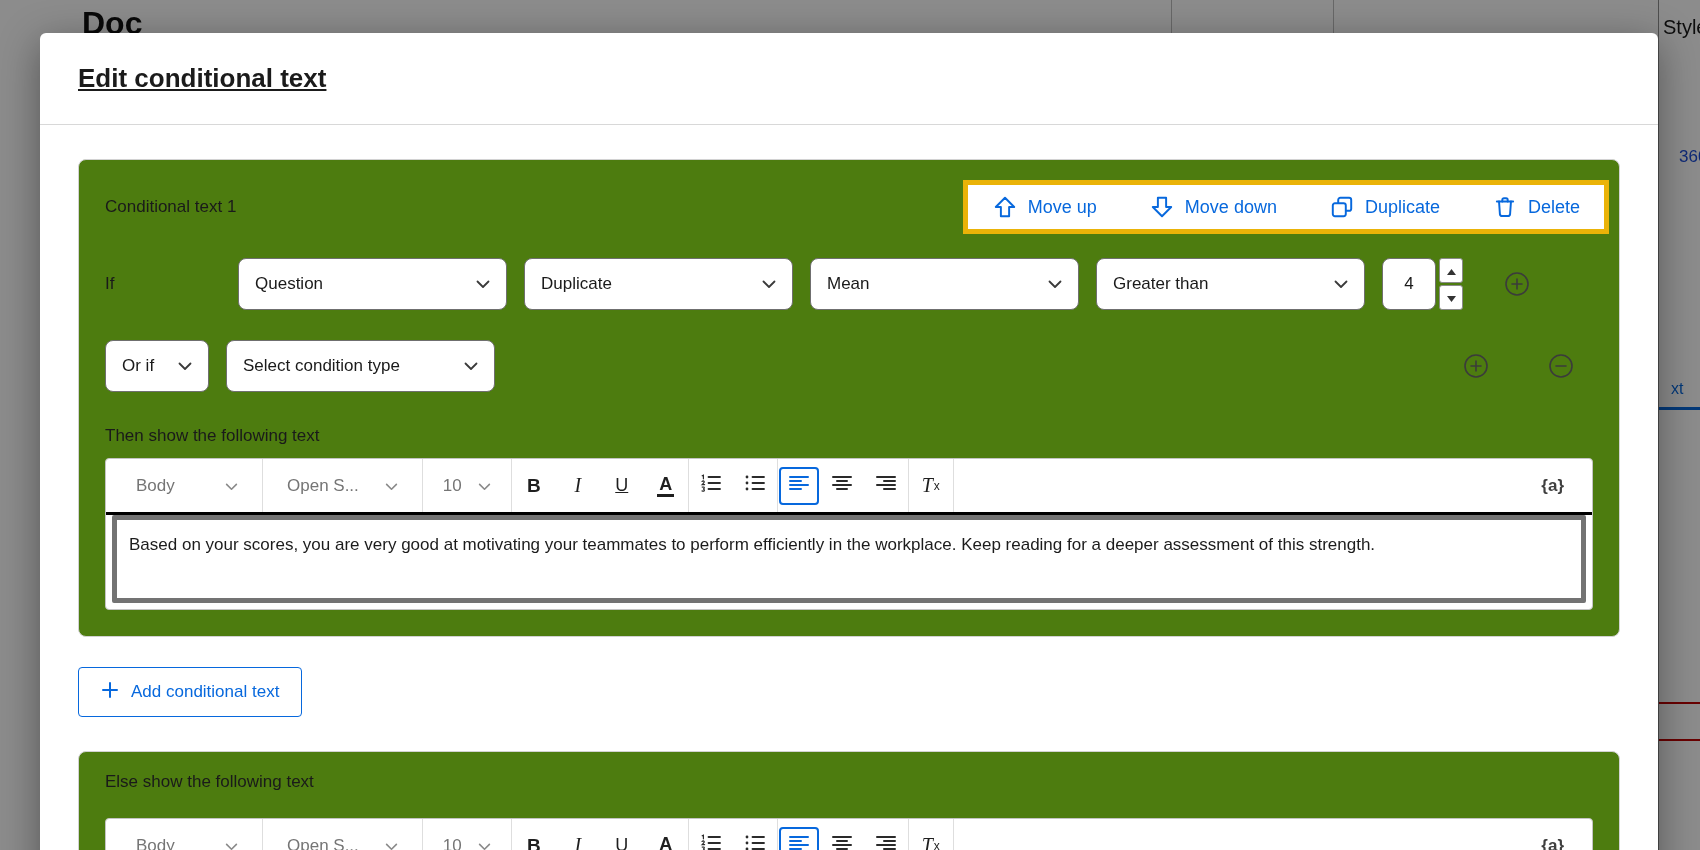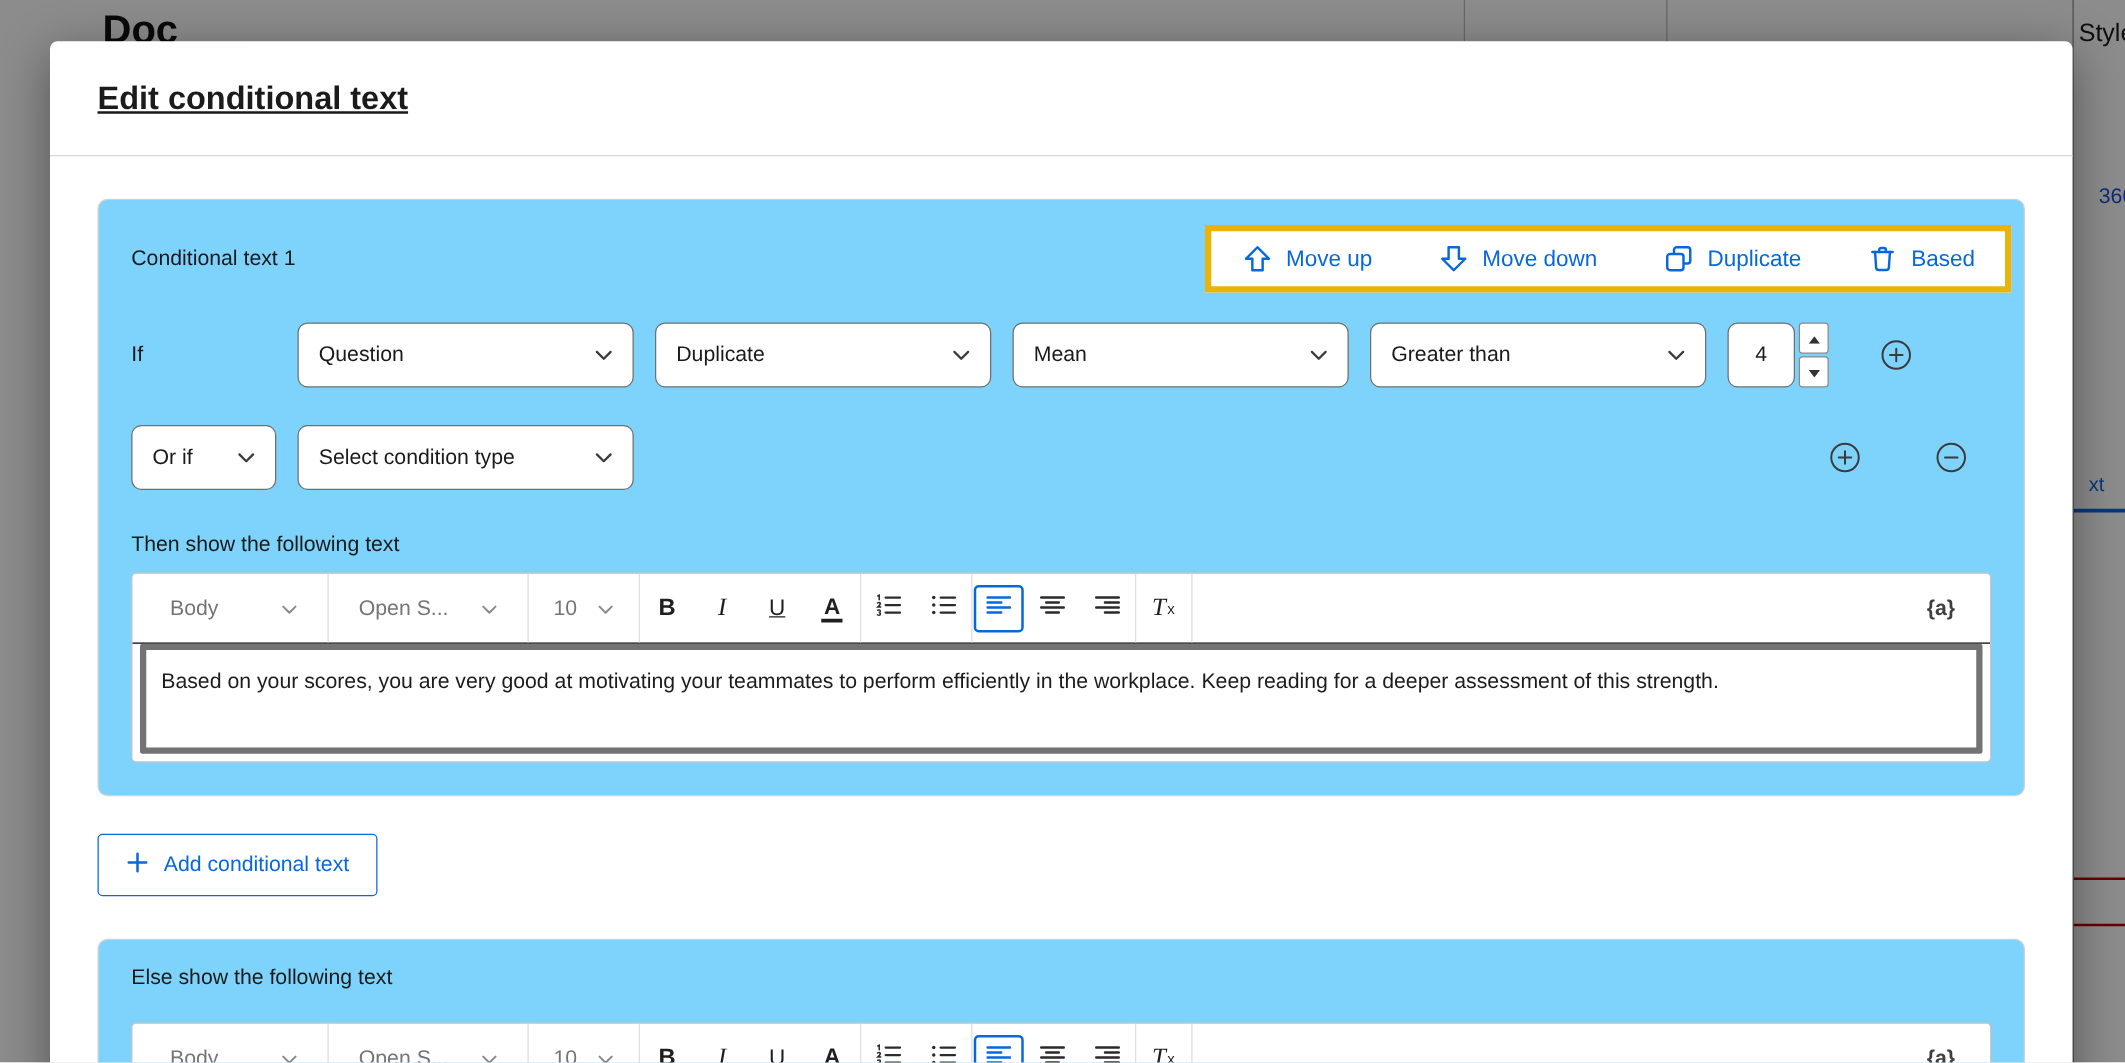--- a/index.html
+++ b/index.html
@@ -24,56 +24,56 @@
   .scrim { position: absolute; inset: 0; background: rgba(0,0,0,0.45); z-index: 5; }
 
   
   .modal { position: absolute; left: 40px; top: 33px; width: 1618px; height: 900px; background: #fff;
     border-radius: 6px; box-shadow: 0 10px 40px rgba(0,0,0,0.4); z-index: 10; }
   .modal-header { height: 92px; display: flex; align-items: center; padding: 0 38px; border-bottom: 1px solid #d8d8d8; }
   .modal-title { font-size: 26px; font-weight: 600; color: #1b1b1b; margin: 0; text-decoration: underline; }
   .modal-body { padding: 34px 38px 0 38px; }
 
   
-  .card { border: 1px solid #d2d2d2; border-radius: 8px; padding: 20px 26px 26px 26px; background: #7dd3fc; }
+  .card { border: 1px solid #d2d2d2; border-radius: 8px; padding: 20px 26px 26px 26px; background: #4d7c0f; }
   .card-top { display: flex; justify-content: space-between; align-items: center; }
   .card-title { font-size: 17px; color: #1a1a1a; }
 
   
   .action-bar { border: 5px solid #eab308; padding: 9px 24px; display: flex; align-items: center; gap: 52px;
     margin-right: -16px; background: #fff; }
   .act { display: flex; align-items: center; gap: 10px; background: none; border: none; cursor: pointer;
     color: #0768dd; font-size: 18px; font-family: "Liberation Sans", sans-serif; padding: 0; }
   .act svg { display: block; }
 
   
   .row { display: flex; align-items: center; gap: 17px; }
   .cond-row { margin-top: 24px; }
   .orif-row { margin-top: 30px; }
   .if-label { width: 116px; flex: 0 0 auto; font-size: 17px; color: #1a1a1a; }
   .dropdown { flex: 0 0 auto; width: 269px; height: 52px; border: 1px solid #6f6f6f; border-radius: 8px;
     background: #fff; display: flex; align-items: center; justify-content: space-between; padding: 0 16px;
     font-size: 17px; color: #1a1a1a; cursor: pointer; font-family: "Liberation Sans", sans-serif; }
-  .dropdown.small { width: 116px; }
+  .dropdown.small { width: 104px; }
   .spin { display: flex; align-items: center; flex: 0 0 auto; }
   .spin-number { width: 54px; height: 52px; border: 1px solid #6f6f6f; border-radius: 8px; display: flex;
     align-items: center; justify-content: center; font-size: 17px; color: #1a1a1a; background: #fff; }
   .spin-steppers { display: flex; flex-direction: column; gap: 2px; margin-left: 3px; }
   .step { width: 24px; height: 25px; border: 1px solid #8a8a8a; border-radius: 3px; background: #fff;
     display: flex; align-items: center; justify-content: center; padding: 0; cursor: pointer; }
   .circle-btn { width: 28px; height: 28px; padding: 0; border: none; background: none; cursor: pointer; flex: 0 0 auto; }
   .circle-btn.ml { margin-left: 23px; }
   .orif-row .push { margin-left: auto; }
   .orif-row .minus { margin-left: 40px; margin-right: 18px; }
 
   .then-label { margin-top: 34px; margin-bottom: 12px; font-size: 17px; color: #1a1a1a; }
 
   
   .editor { border: 1px solid #c4c4c4; border-radius: 4px; background: #fff; }
-  .editor-toolbar { height: 56px; display: flex; align-items: center; border-bottom: 1px solid #000000; padding: 0 6px; }
+  .editor-toolbar { height: 56px; display: flex; align-items: center; border-bottom: 3px solid #000000; padding: 0 6px; }
   .tb-dd { display: flex; align-items: center; justify-content: space-between; gap: 26px; padding: 0 24px;
     min-width: 150px; height: 56px; background: none; border: none; cursor: pointer;
     color: #757575; font-size: 17px; font-family: "Liberation Sans", sans-serif; }
   .tb-dd.narrow { min-width: 0; gap: 16px; padding: 0 20px; }
   .tsep { width: 1px; align-self: stretch; background: #dedede; flex: 0 0 auto; }
   .tb-btn { width: 42px; height: 42px; margin: 0 1px; display: flex; align-items: center; justify-content: center;
     background: none; border: none; cursor: pointer; color: #1f1f1f; font-size: 18px;
     font-family: "Liberation Sans", sans-serif; }
   .tb-btn.bold { font-weight: 700; font-size: 19px; }
   .tb-btn.italic { font-family: "Liberation Serif", serif; font-style: italic; font-size: 20px; }
@@ -154,21 +154,21 @@
             <span>Duplicate</span>
           </button>
           <button class="act">
             <span>
               <svg width="26" height="26" viewBox="0 0 24 24" fill="none" stroke="#0768dd" stroke-width="1.8" stroke-linecap="round" stroke-linejoin="round">
                   <path d="M4.5 7 H19.5"></path>
                   <path d="M9.5 7 V5.5 A1.5 1.5 0 0 1 11 4 H13 A1.5 1.5 0 0 1 14.5 5.5 V7"></path>
                   <path d="M6.5 7 L7.3 18.5 A2 2 0 0 0 9.3 20.3 H14.7 A2 2 0 0 0 16.7 18.5 L17.5 7"></path>
                 </svg>
             </span>
-            <span>Based</span>
+            <span>Delete</span>
           </button>
         </div>
       </div>
 
       <div class="row cond-row">
         <div class="if-label">If</div>
 
         <div class="dropdown">
           <span>Question</span>
           <span><svg width="14" height="9" viewBox="0 0 14 9">

